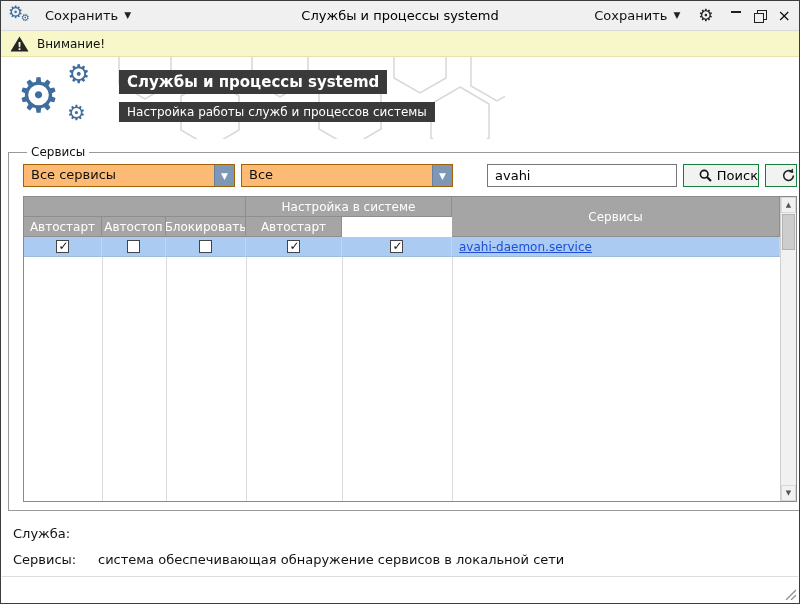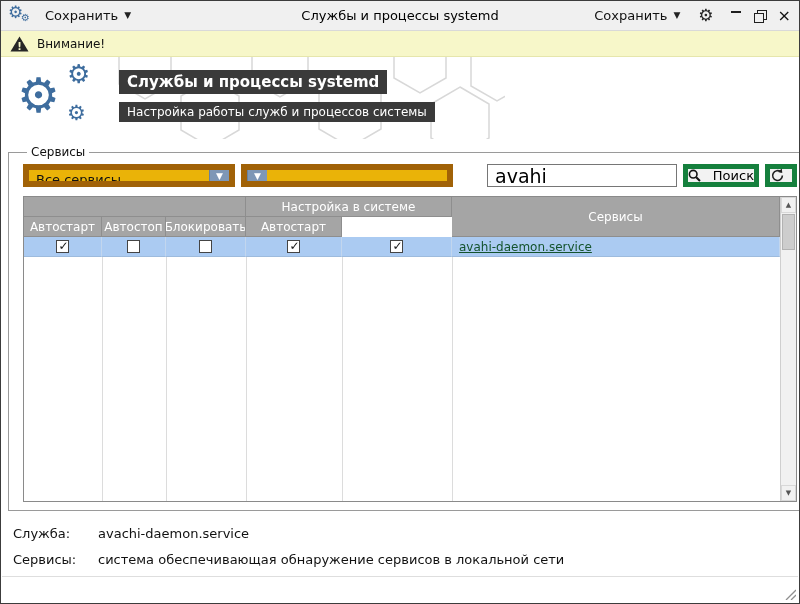--- a/index.html
+++ b/index.html
@@ -38,46 +38,46 @@
   .hero-text{position:absolute;left:118px;top:13px}
   .chip{display:inline-block;background:#3a3a3a;color:#fff;padding:3px 8px}
   .chip-title{font-size:15px;font-weight:bold;margin-bottom:7px}
   .chip-sub{font-size:12px}
 
   
   fieldset.services{position:relative;margin:6px 7px 0;height:366px;border:1px solid #9a9a9a;padding:4px 14px}
   legend{font-size:12px;padding:0 4px;margin-left:4px;color:#111}
 
   .filter-row{display:flex;align-items:center;margin-top:1px}
-  .combo{display:flex;height:23px;border:6px solid #a16207;background:#eab308;cursor:pointer}
+  .combo{display:flex;height:23px;border:1px solid #a16207;background:#fdba74;cursor:pointer}
   .combo .val{flex:1;font-size:13px;padding:2px 7px;white-space:nowrap;overflow:hidden}
   .combo .drop{width:20px;background:#7e97b6;border-left:1px solid #68809e;display:flex;align-items:center;justify-content:center;color:#fff;font-size:9px}
   .combo-scope{width:212px}
   .combo-state{width:212px;margin-left:6px}
-  .search-input{margin-left:34px;width:190px;height:23px;border:1px solid #767676;font-size:19px;padding:0 7px;font-family:inherit}
-  .btn{display:flex;align-items:center;justify-content:space-between;gap:5px;height:23px;border:5px solid #15803d;background:#f2f2f2;font-size:13px;cursor:pointer;font-family:inherit}
+  .search-input{margin-left:34px;width:190px;height:23px;border:1px solid #767676;font-size:13px;padding:0 7px;font-family:inherit}
+  .btn{display:flex;align-items:center;justify-content:flex-end;gap:5px;height:23px;border:1px solid #15803d;background:#f2f2f2;font-size:13px;cursor:pointer;font-family:inherit}
   .btn-search{margin-left:6px;width:76px}
   .btn-refresh{margin-left:6px;width:32px}
 
   
   .tablebox{position:relative;margin-top:9px;width:774px;height:306px;border:1px solid #8a8a8a;background:#fff}
   .hcell{position:absolute;height:20px;background:#a5a5a5;color:#fff;font-size:12px;display:flex;align-items:center;justify-content:center;border-right:1px solid #8e8e8e;border-bottom:1px solid #8e8e8e;white-space:nowrap;overflow:hidden}
   .gh1{left:0;top:0;width:222px}
   .gh2{left:222px;top:0;width:206px}
   .ghsvc{left:428px;top:0;width:328px;height:40px}
   .sub1{left:0;top:20px;width:78px}
   .sub2{left:78px;top:20px;width:64px}
   .sub3{left:142px;top:20px;width:80px}
   .sub4{left:222px;top:20px;width:96px}
   .sub5{left:318px;top:20px;width:110px}
   .dcell{position:absolute;top:40px;height:20px;background:#abcbf2;display:flex;align-items:center;justify-content:center;border-right:1px solid #c2d6ee;border-bottom:1px solid #9dbbdd}
   .dc1{left:0;width:78px}.dc2{left:78px;width:64px}.dc3{left:142px;width:80px}
   .dc4{left:222px;width:96px}.dc5{left:318px;width:110px}
   .dc6{left:428px;width:328px;justify-content:flex-start;padding-left:7px}
-  .svc-link{font-size:12px;color:#14532d;text-decoration:underline;cursor:pointer}
+  .svc-link{font-size:12px;color:#1d4ed8;text-decoration:underline;cursor:pointer}
   .checkbox{width:13px;height:13px;border:1px solid #444;background:#fff;display:inline-block;position:relative;cursor:pointer}
   .checkbox.checked::after{content:"✓";position:absolute;left:0;top:-2px;width:13px;text-align:center;font-size:12px;font-weight:bold;color:#111}
   .vline{position:absolute;top:60px;bottom:0;width:1px;background:#dcdcdc}
   .vl1{left:78px}.vl2{left:142px}.vl3{left:222px}.vl4{left:318px}.vl5{left:428px}
 
   .vscroll{position:absolute;right:0;top:0;bottom:0;width:16px;background:#f1f1f1;border-left:1px solid #cfcfcf}
   .sb-btn{position:absolute;left:0;right:0;height:16px;display:flex;align-items:center;justify-content:center;font-size:7px;color:#555;background:#f1f1f1;border:1px solid #d8d8d8;cursor:pointer}
   .sb-up{top:0}.sb-down{bottom:0}
   .sb-thumb{position:absolute;left:1px;right:1px;top:17px;height:36px;background:#cdcdcd;border:1px solid #b2b2b2;cursor:pointer}
 
@@ -154,20 +154,21 @@
 
   <fieldset class="services">
     <legend>Сервисы</legend>
 
     <div class="filter-row">
       <div class="combo combo-scope">
         <span class="val">Все сервисы</span>
         <span class="drop">▼</span>
       </div>
       <div class="combo combo-state">
+        <span class="val">Все</span>
         <span class="drop">▼</span>
       </div>
       <input class="search-input" type="text" value="avahi" style="">
       <button class="btn btn-search">
         <svg width="13" height="13" viewBox="0 0 13 13">
           <circle cx="5.2" cy="5.2" r="3.8" fill="none" stroke="#111" stroke-width="1.6"></circle>
           <line x1="8.2" y1="8.2" x2="12" y2="12" stroke="#111" stroke-width="2"></line>
         </svg>
         <span>Поиск</span>
       </button>
@@ -219,21 +220,20 @@
         <span class="sb-thumb"></span>
         <span class="sb-btn sb-down">▼</span>
       </div>
     </div>
   </fieldset>
 
 
   <div class="details">
     <div class="drow">
       <span class="dlabel">Служба:</span>
-      <span>avachi-daemon.service</span>
     </div>
     <div class="drow">
       <span class="dlabel">Сервисы:</span>
       <span>система обеспечивающая обнаружение сервисов в локальной сети</span>
     </div>
   </div>
 
   <div class="statusbar">
     <svg class="grip" width="13" height="13" viewBox="0 0 13 13">
       <line x1="3" y1="13" x2="13" y2="3" stroke="#8f8f8f" stroke-width="1.3"></line>

